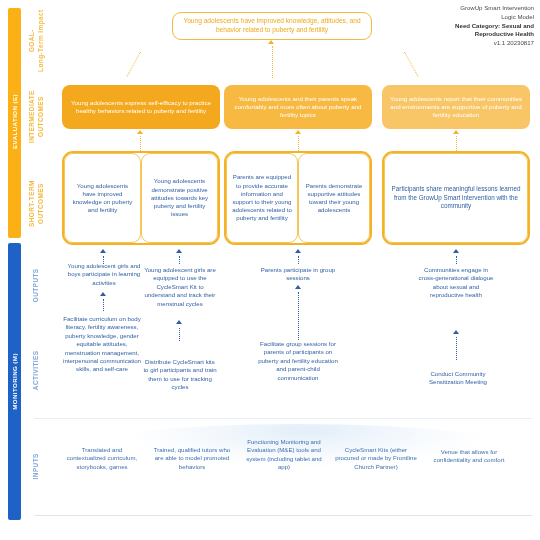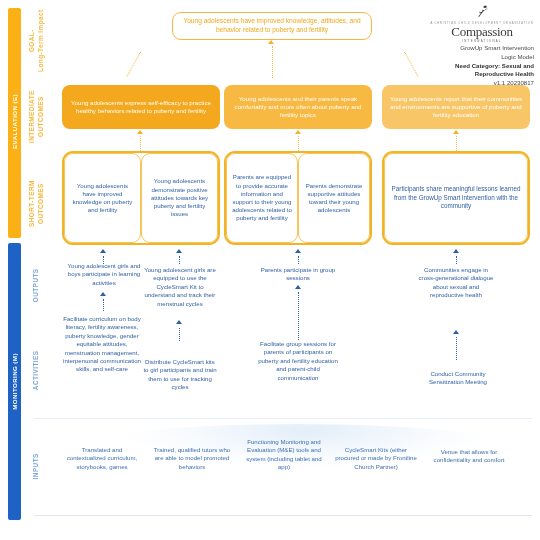--- a/index.html
+++ b/index.html
@@ -186,31 +186,20 @@
 </head>
 <body>
 
 <div id="page">
 
   <div id="input-band"></div>
   <div id="mid-rule"></div>
   <div id="bottom-rule"></div>
 
   <div id="logo-block">
-    <div id="logo-mark">
-      <svg width="18" height="13" viewBox="0 0 18 13">
-        <path d="M11.6 1.2 a1.1 1.1 0 1 1 -.02 .04 Z" fill="#3c3c3c"></path>
-        <circle cx="11.6" cy="1.9" r="1.15" fill="#3c3c3c"></circle>
-        <path d="M6.2 11.8 C7.6 9.9 8.5 8.6 9.6 7.3 C10.4 6.3 11.2 5.6 12.4 5.0 C11.0 5.3 9.9 5.1 9.0 4.4 C9.9 5.6 9.4 6.6 8.3 7.0 C7.3 7.4 6.4 7.0 5.9 6.2 C6.2 7.6 6.9 8.2 8.0 8.3 C6.9 9.3 6.1 10.4 5.2 12.0 Z" fill="#3c3c3c"></path>
-        <path d="M12.0 4.6 C13.1 4.2 14.0 3.5 14.6 2.5 C14.1 3.9 13.2 4.7 12.0 5.1 Z" fill="#3c3c3c"></path>
-      </svg>
-      <div class="logo-top">A CHRISTIAN CHILD DEVELOPMENT ORGANIZATION</div>
-      <div class="logo-word">Compassion</div>
-      <div class="logo-sub">INTERNATIONAL</div>
-    </div>
     <div class="hdr-line">GrowUp Smart Intervention</div>
     <div class="hdr-line">Logic Model</div>
     <div class="hdr-line hdr-bold">Need Category: Sexual and</div>
     <div class="hdr-line hdr-bold">Reproductive Health</div>
     <div class="hdr-line">v1.1 20230817</div>
   </div>
 
   <div class="band" id="band-eval"></div>
   <div class="band-label" style="left:-41px; top:118px; width:110px; text-align:center; transform:rotate(-90deg);">EVALUATION (E)</div>
 

